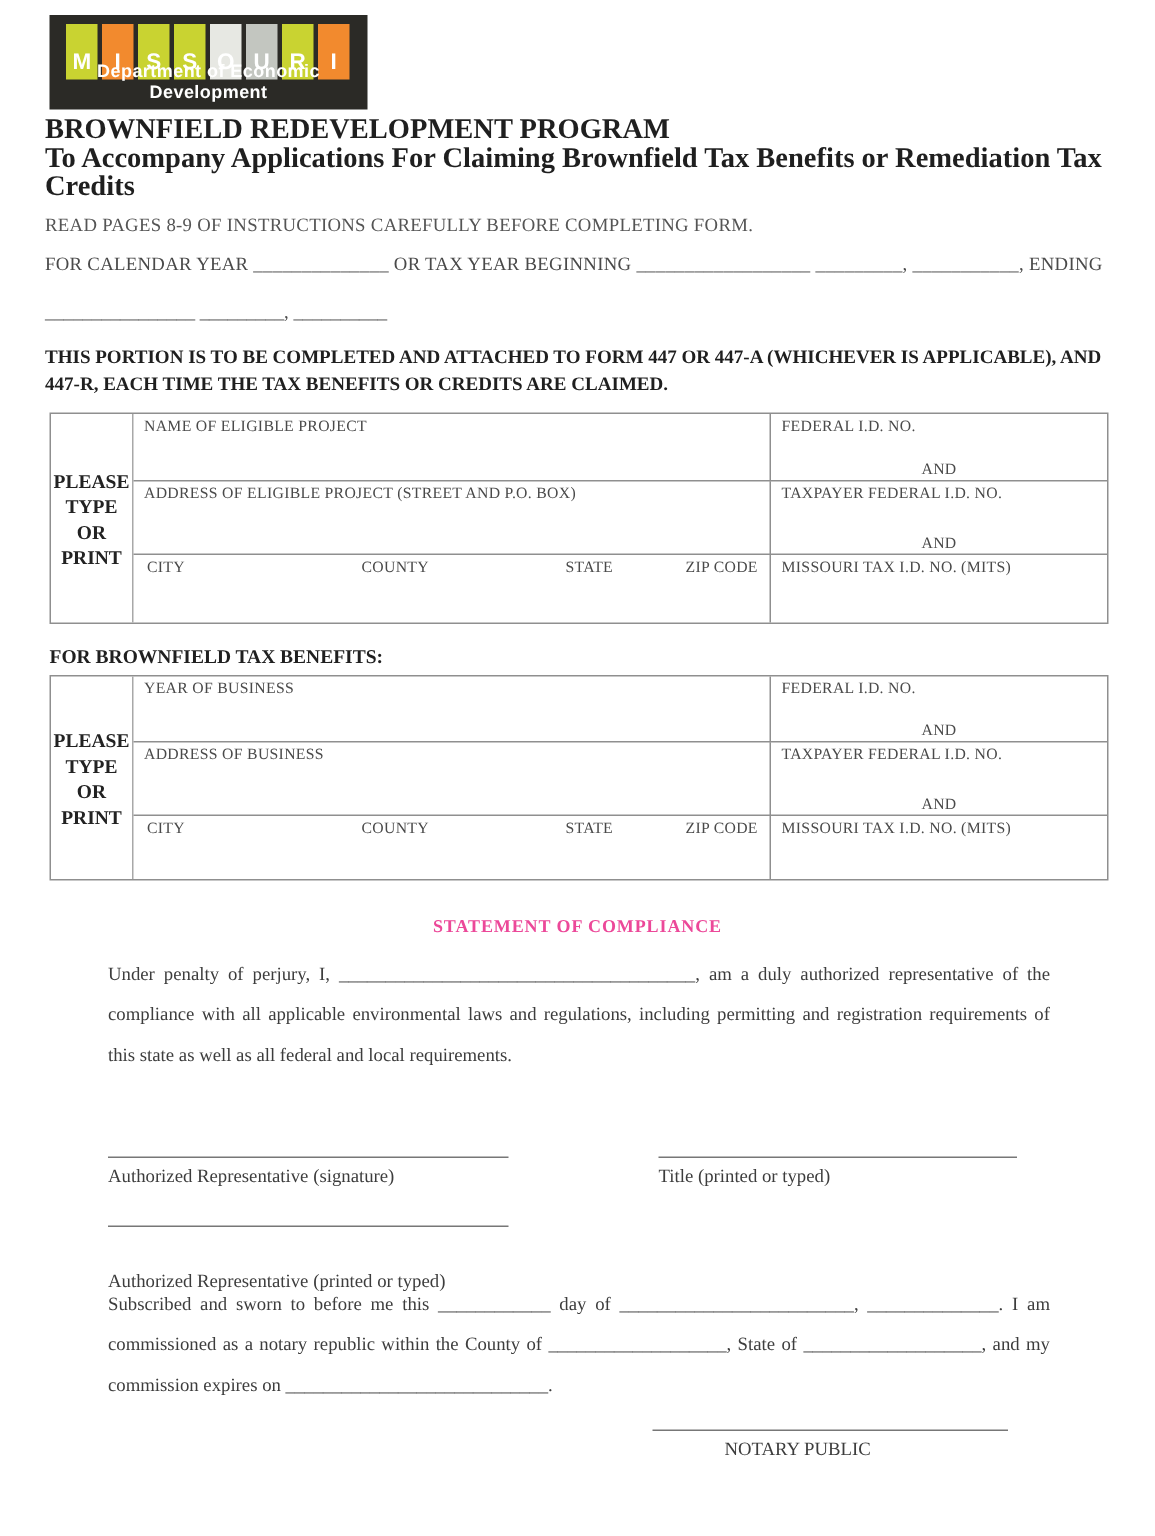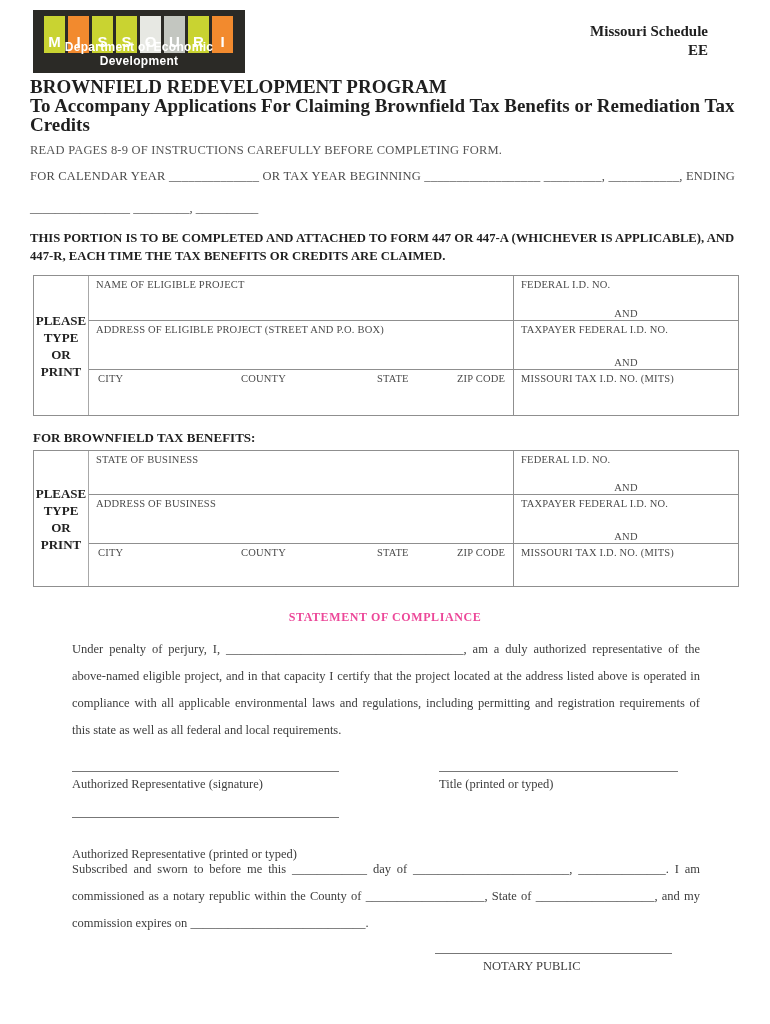--- a/index.html
+++ b/index.html
@@ -97,24 +97,20 @@
       <div class="tile" style="background-color: rgb(201, 211, 49);">
           <span>R</span>
         </div>
       <div class="tile" style="background-color: rgb(242, 138, 46);">
           <span>I</span>
         </div>
     </div>
     <div class="logo-sub">Department of Economic Development</div>
   </div>
 
-  <div class="schedule">
-    <div>Missouri Schedule</div>
-    <div>EE</div>
-  </div>
 
   <div class="titles">
     <div>BROWNFIELD REDEVELOPMENT PROGRAM</div>
     <div>To Accompany Applications For Claiming Brownfield Tax Benefits or Remediation Tax Credits</div>
   </div>
   <div class="readnote">READ PAGES 8-9 OF INSTRUCTIONS CAREFULLY BEFORE COMPLETING FORM.</div>
 
   <div class="taxline1">FOR CALENDAR YEAR ______________ OR TAX YEAR BEGINNING __________________  _________, ___________, ENDING</div>
   <div class="taxline2">________________  _________, __________</div>
 
@@ -147,21 +143,21 @@
     <div class="cell cright" style="grid-row:3">MISSOURI TAX I.D. NO. (MITS)</div>
   </div>
 
   <div class="benefits">FOR BROWNFIELD TAX BENEFITS:</div>
 
   <div class="ptable t2">
     <div class="side">PLEASE
 TYPE
 OR
 PRINT</div>
-    <div class="cell cmain rb" style="grid-row:1">STATE OF BUSINESS</div>
+    <div class="cell cmain rb" style="grid-row:1">YEAR OF BUSINESS</div>
     <div class="cell cright rb" style="grid-row:1">
       <span>FEDERAL I.D. NO.</span>
       <div class="and">AND</div>
     </div>
     <div class="cell cmain rb" style="grid-row:2">ADDRESS OF BUSINESS</div>
     <div class="cell cright rb" style="grid-row:2">
       <span>TAXPAYER FEDERAL I.D. NO.</span>
       <div class="and">AND</div>
     </div>
     <div class="cell cmain" style="grid-row:3">
@@ -169,21 +165,20 @@
       <span class="f-county">COUNTY</span>
       <span class="f-state">STATE</span>
       <span class="f-zip">ZIP CODE</span>
     </div>
     <div class="cell cright" style="grid-row:3">MISSOURI TAX I.D. NO. (MITS)</div>
   </div>
 
   <div class="stmt-head">STATEMENT OF COMPLIANCE</div>
   <div class="stmt">
     <div class="jline">Under penalty of perjury, I, ______________________________________, am a duly authorized representative of the</div>
-    <div class="jline">above-named eligible project, and in that capacity I certify that the project located at the address listed above is operated in</div>
     <div class="jline">compliance with all applicable environmental laws and regulations, including permitting and registration requirements of</div>
     <div>this state as well as all federal and local requirements.</div>
   </div>
 
   <div class="sigline s1"></div>
   <div class="siglabel l1">Authorized Representative (signature)</div>
   <div class="sigline s2"></div>
   <div class="siglabel l2">Title (printed or typed)</div>
   <div class="sigline s3"></div>
   <div class="siglabel l3">Authorized Representative (printed or typed)</div>

